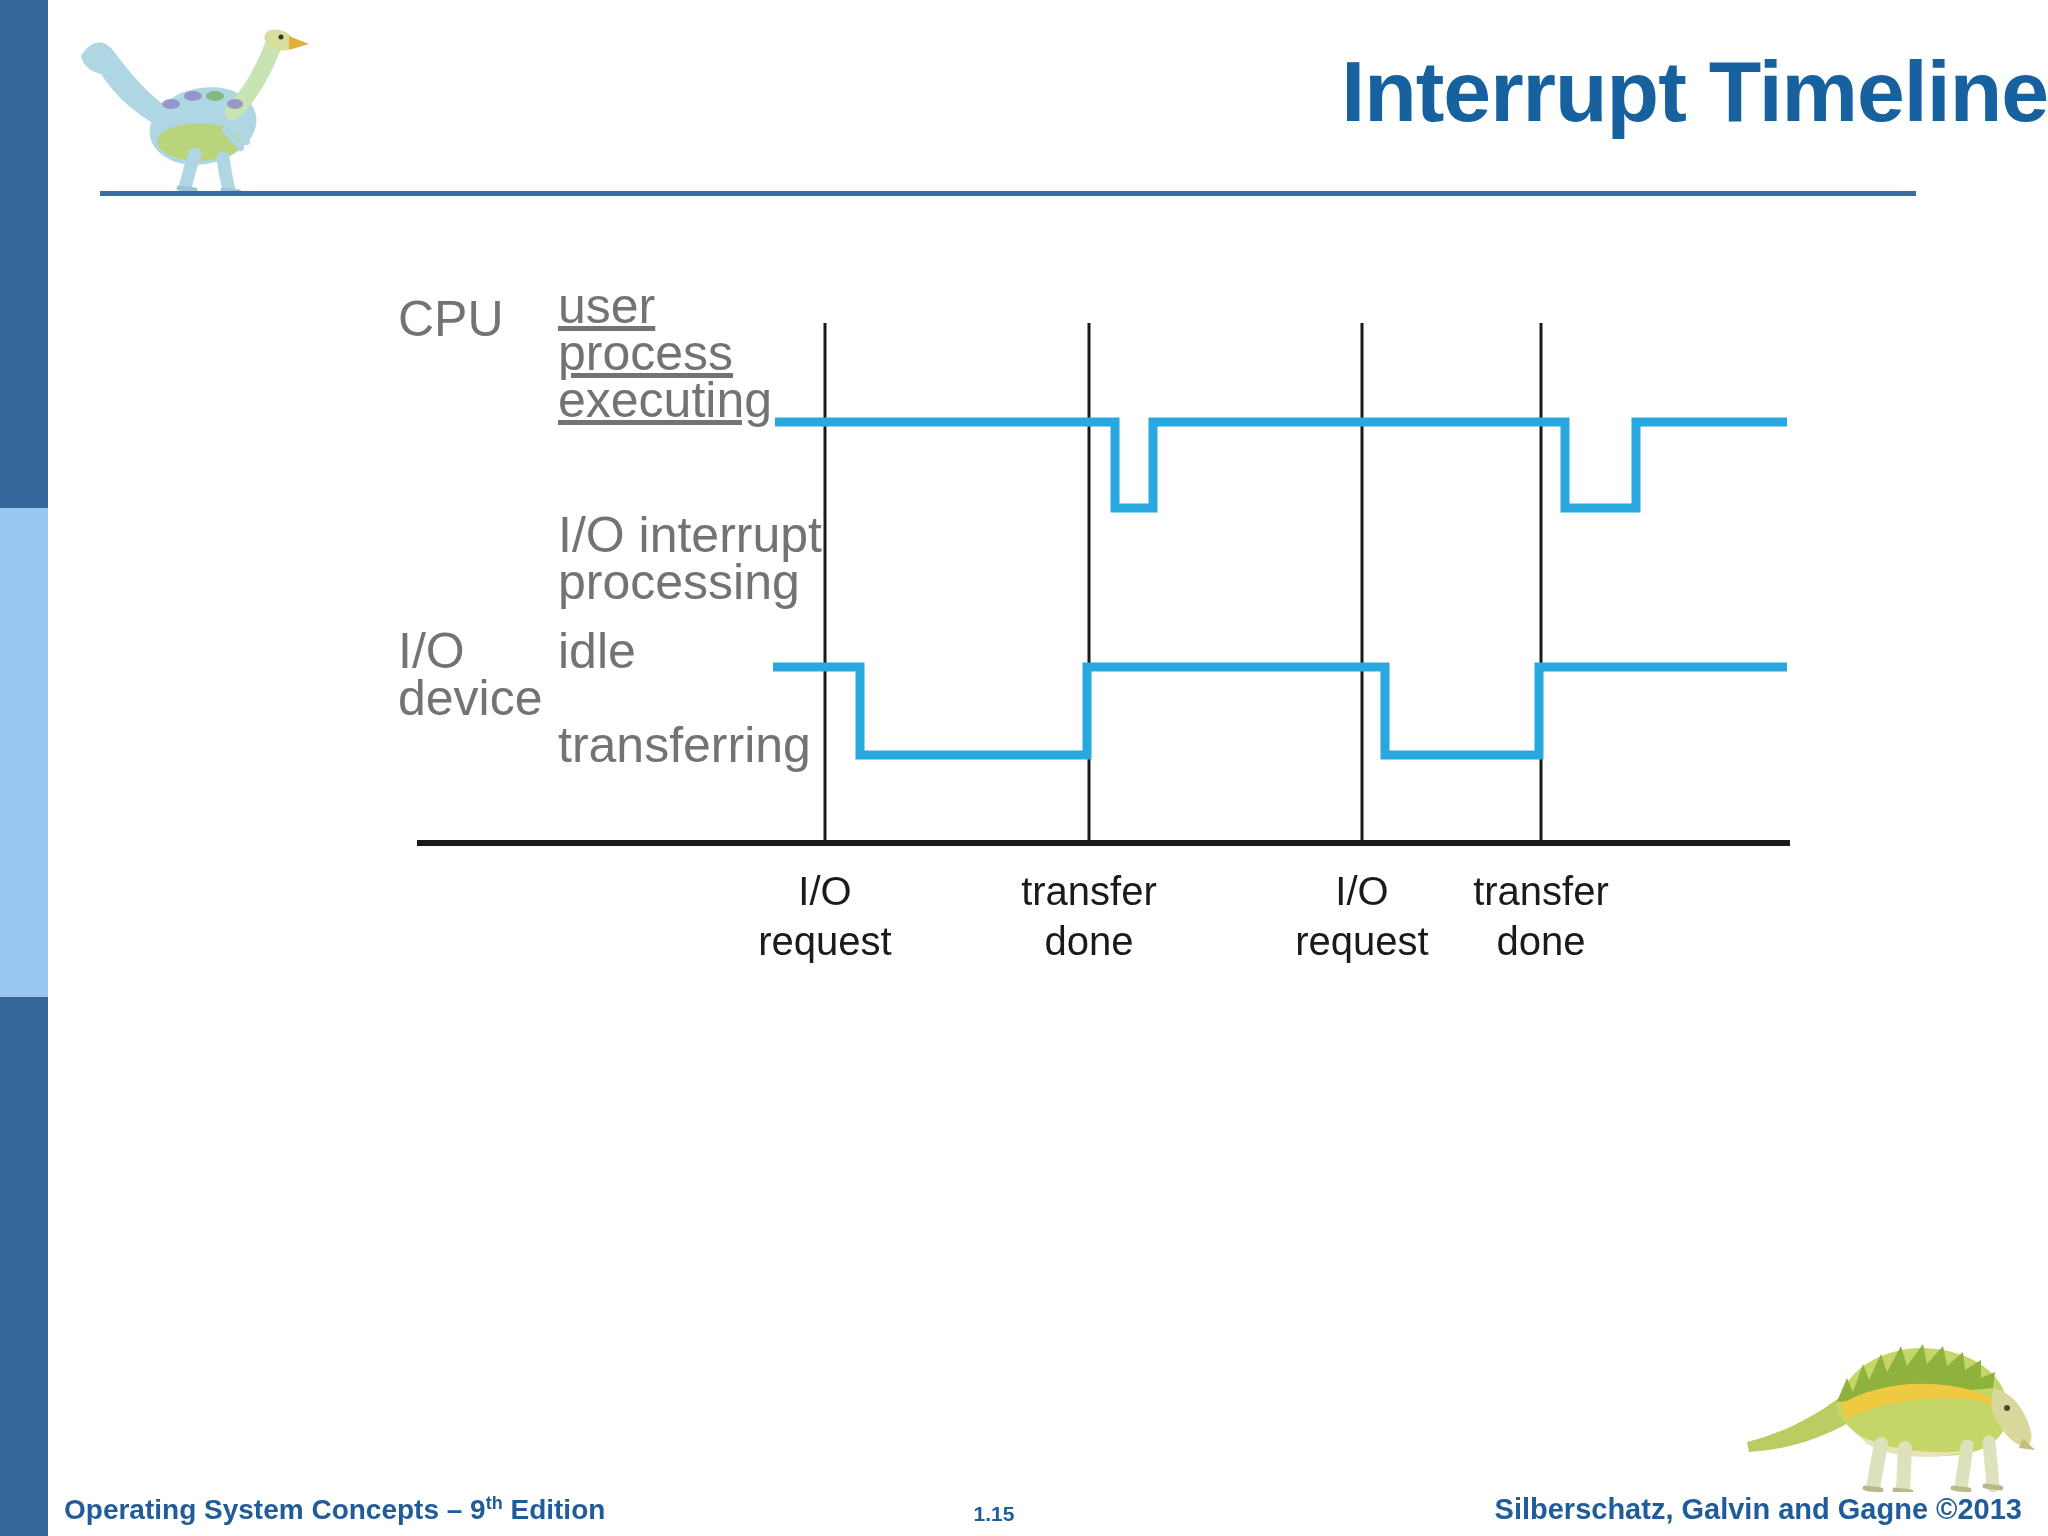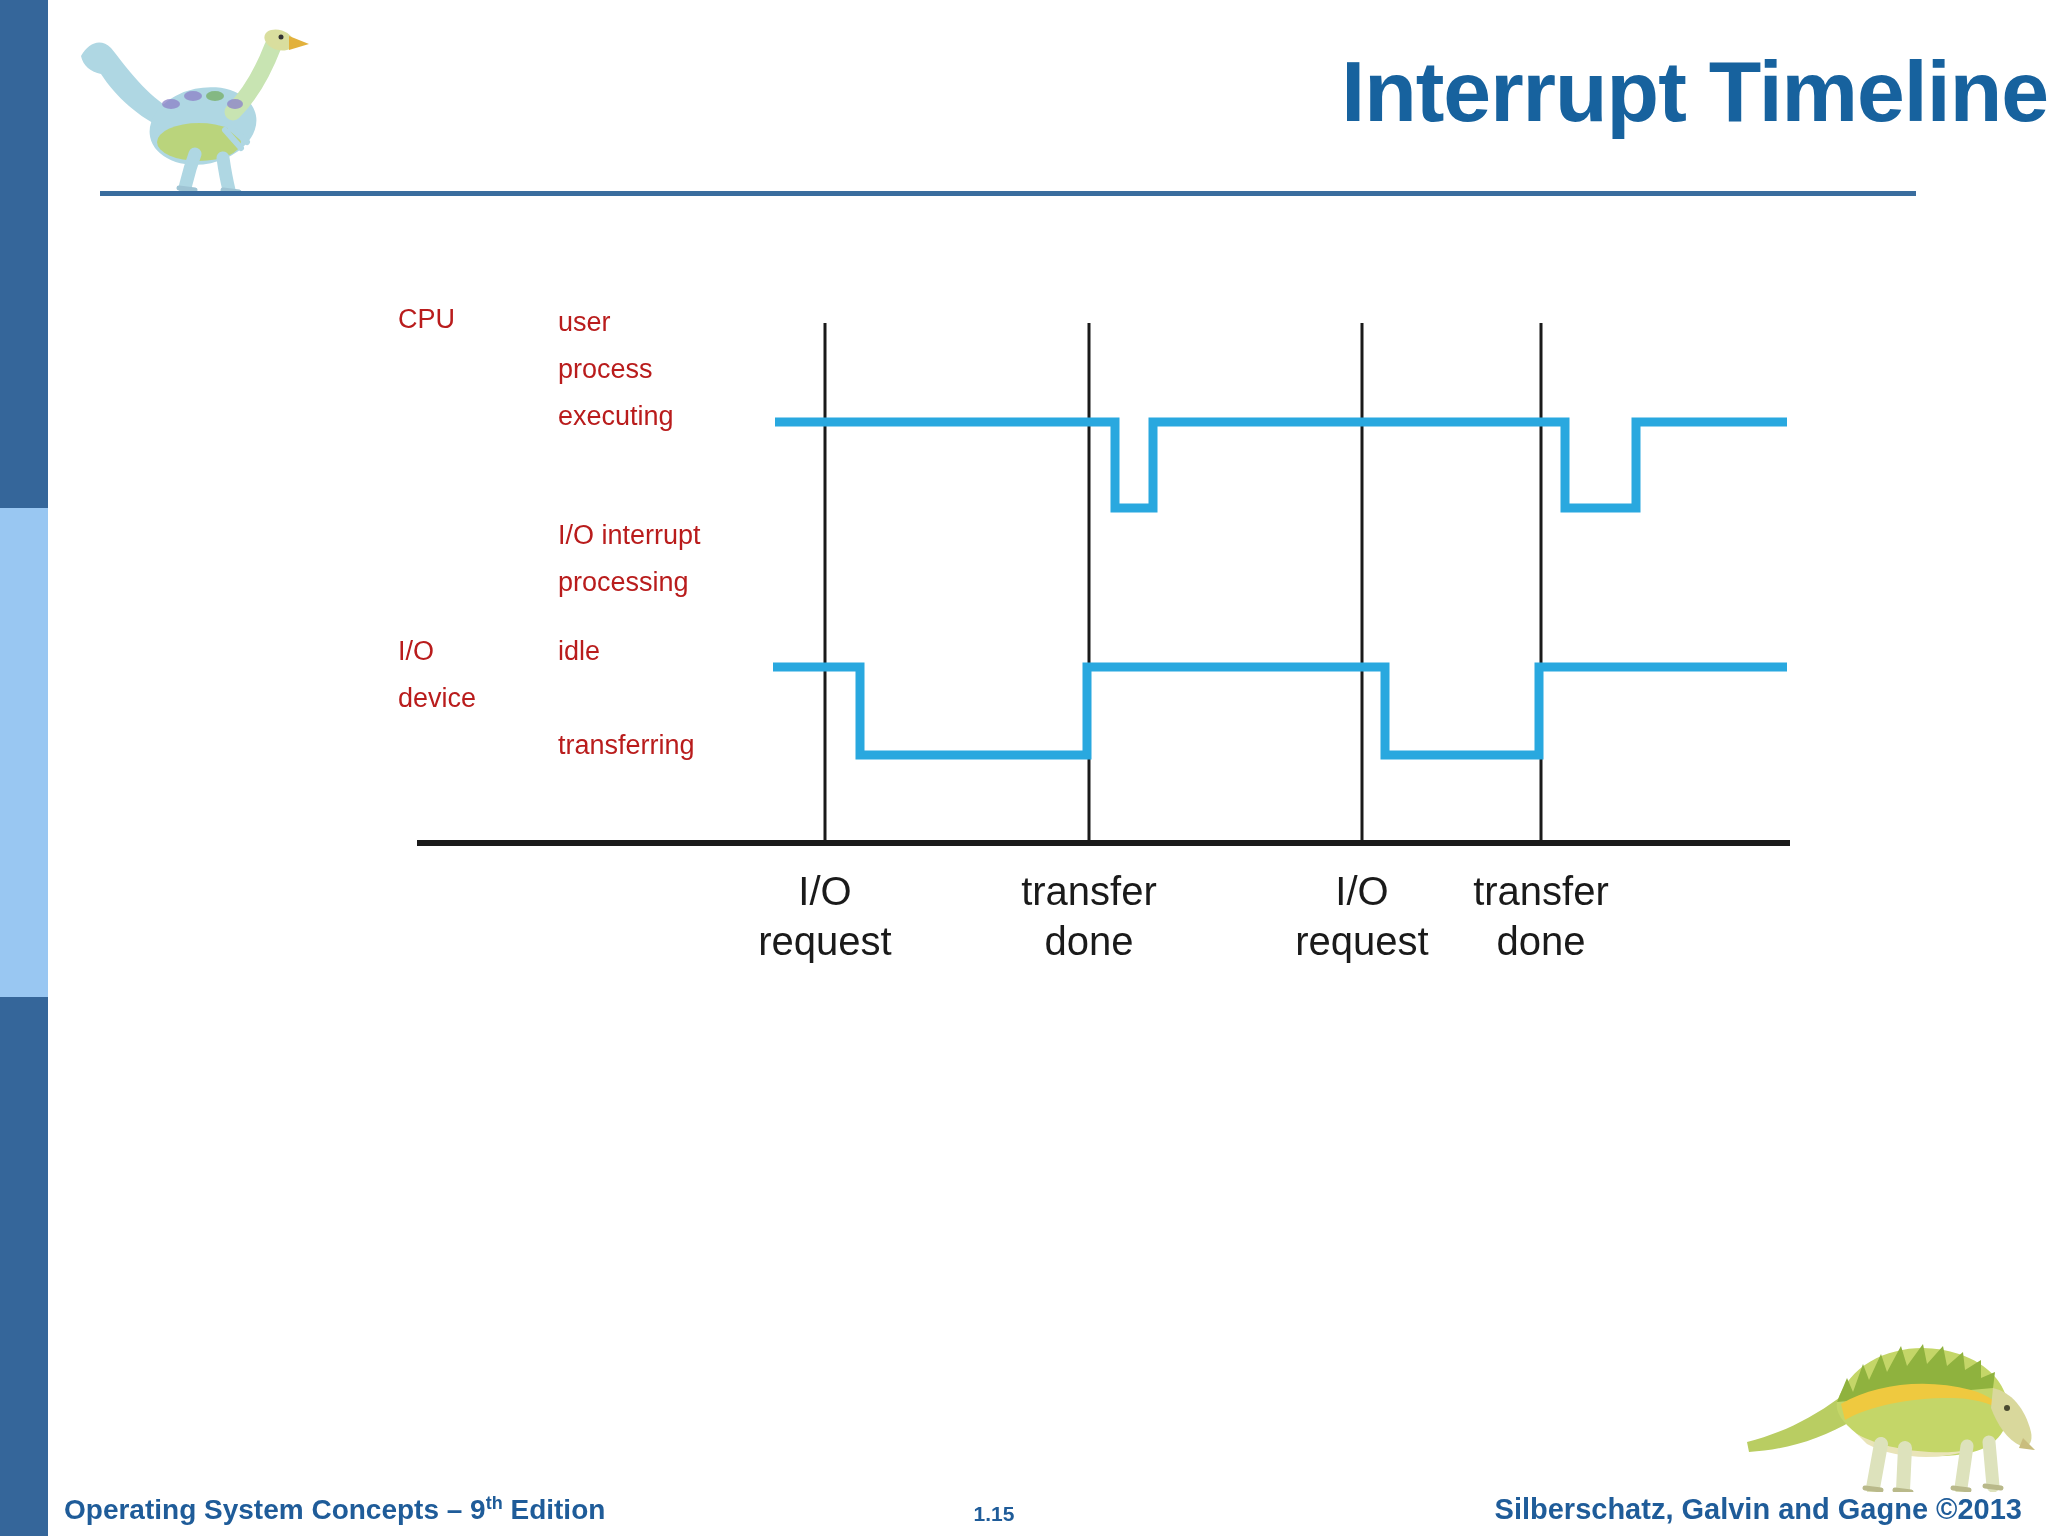--- a/index.html
+++ b/index.html
@@ -19,21 +19,21 @@
     position:absolute;left:48px;right:0;top:42px;text-align:right;
     font-size:86px;font-weight:bold;letter-spacing:-1px;color:var(--title-blue);
   }
   .title-rule{
     position:absolute;left:100px;top:191px;width:1816px;height:5px;
     background:var(--rule-blue);
   }
   
   #diagram-svg{position:absolute;left:0;top:0;width:2048px;height:1536px;pointer-events:none;}
   .dlabel{
-    position:absolute;color:#b91c1c;font-size:27px;line-height:47px;
+    position:absolute;color:#737373;font-size:50px;line-height:47px;
     white-space:pre-line;
   }
   .elabel{
     position:absolute;color:#1a1a1a;font-size:40px;line-height:50px;
     white-space:pre-line;width:320px;text-align:center;top:866px;
   }
   
   .footer-left{
     position:absolute;left:64px;bottom:10px;font-size:28px;font-weight:bold;
     color:var(--footer-blue);
@@ -93,21 +93,21 @@
     <line x1="825" y1="323" x2="825" y2="843" stroke="#1a1a1a" stroke-width="3"></line>
     <line x1="1089" y1="323" x2="1089" y2="843" stroke="#1a1a1a" stroke-width="3"></line>
     <line x1="1362" y1="323" x2="1362" y2="843" stroke="#1a1a1a" stroke-width="3"></line>
     <line x1="1541" y1="323" x2="1541" y2="843" stroke="#1a1a1a" stroke-width="3"></line>
     <line x1="417" y1="843" x2="1790" y2="843" stroke="#1a1a1a" stroke-width="6"></line>
     <polyline points="775,422 1115,422 1115,508 1153,508 1153,422 1565,422 1565,508 1636,508 1636,422 1787,422" fill="none" stroke="#29A8DF" stroke-width="9" stroke-linejoin="miter"></polyline>
     <polyline points="773,667 860,667 860,755 1087,755 1087,667 1385,667 1385,755 1539,755 1539,667 1787,667" fill="none" stroke="#29A8DF" stroke-width="9" stroke-linejoin="miter"></polyline>
   </svg>
 
 <div class="dlabel" style="left:398px;top:296px;">CPU</div>
-<div class="dlabel" style="left:558px;top:299px;">user
+<div class="dlabel" style="left:558px;top:283px;text-decoration:underline;">user
 process
 executing</div>
 <div class="dlabel" style="left:558px;top:488px;margin-top:24px;">I/O interrupt
 processing</div>
 <div class="dlabel" style="left:398px;top:628px;">I/O
 device</div>
 <div class="dlabel" style="left:558px;top:628px;">idle</div>
 <div class="dlabel" style="left:558px;top:722px;">transferring</div>
 
 <div class="elabel" style="left:665px;">I/O

